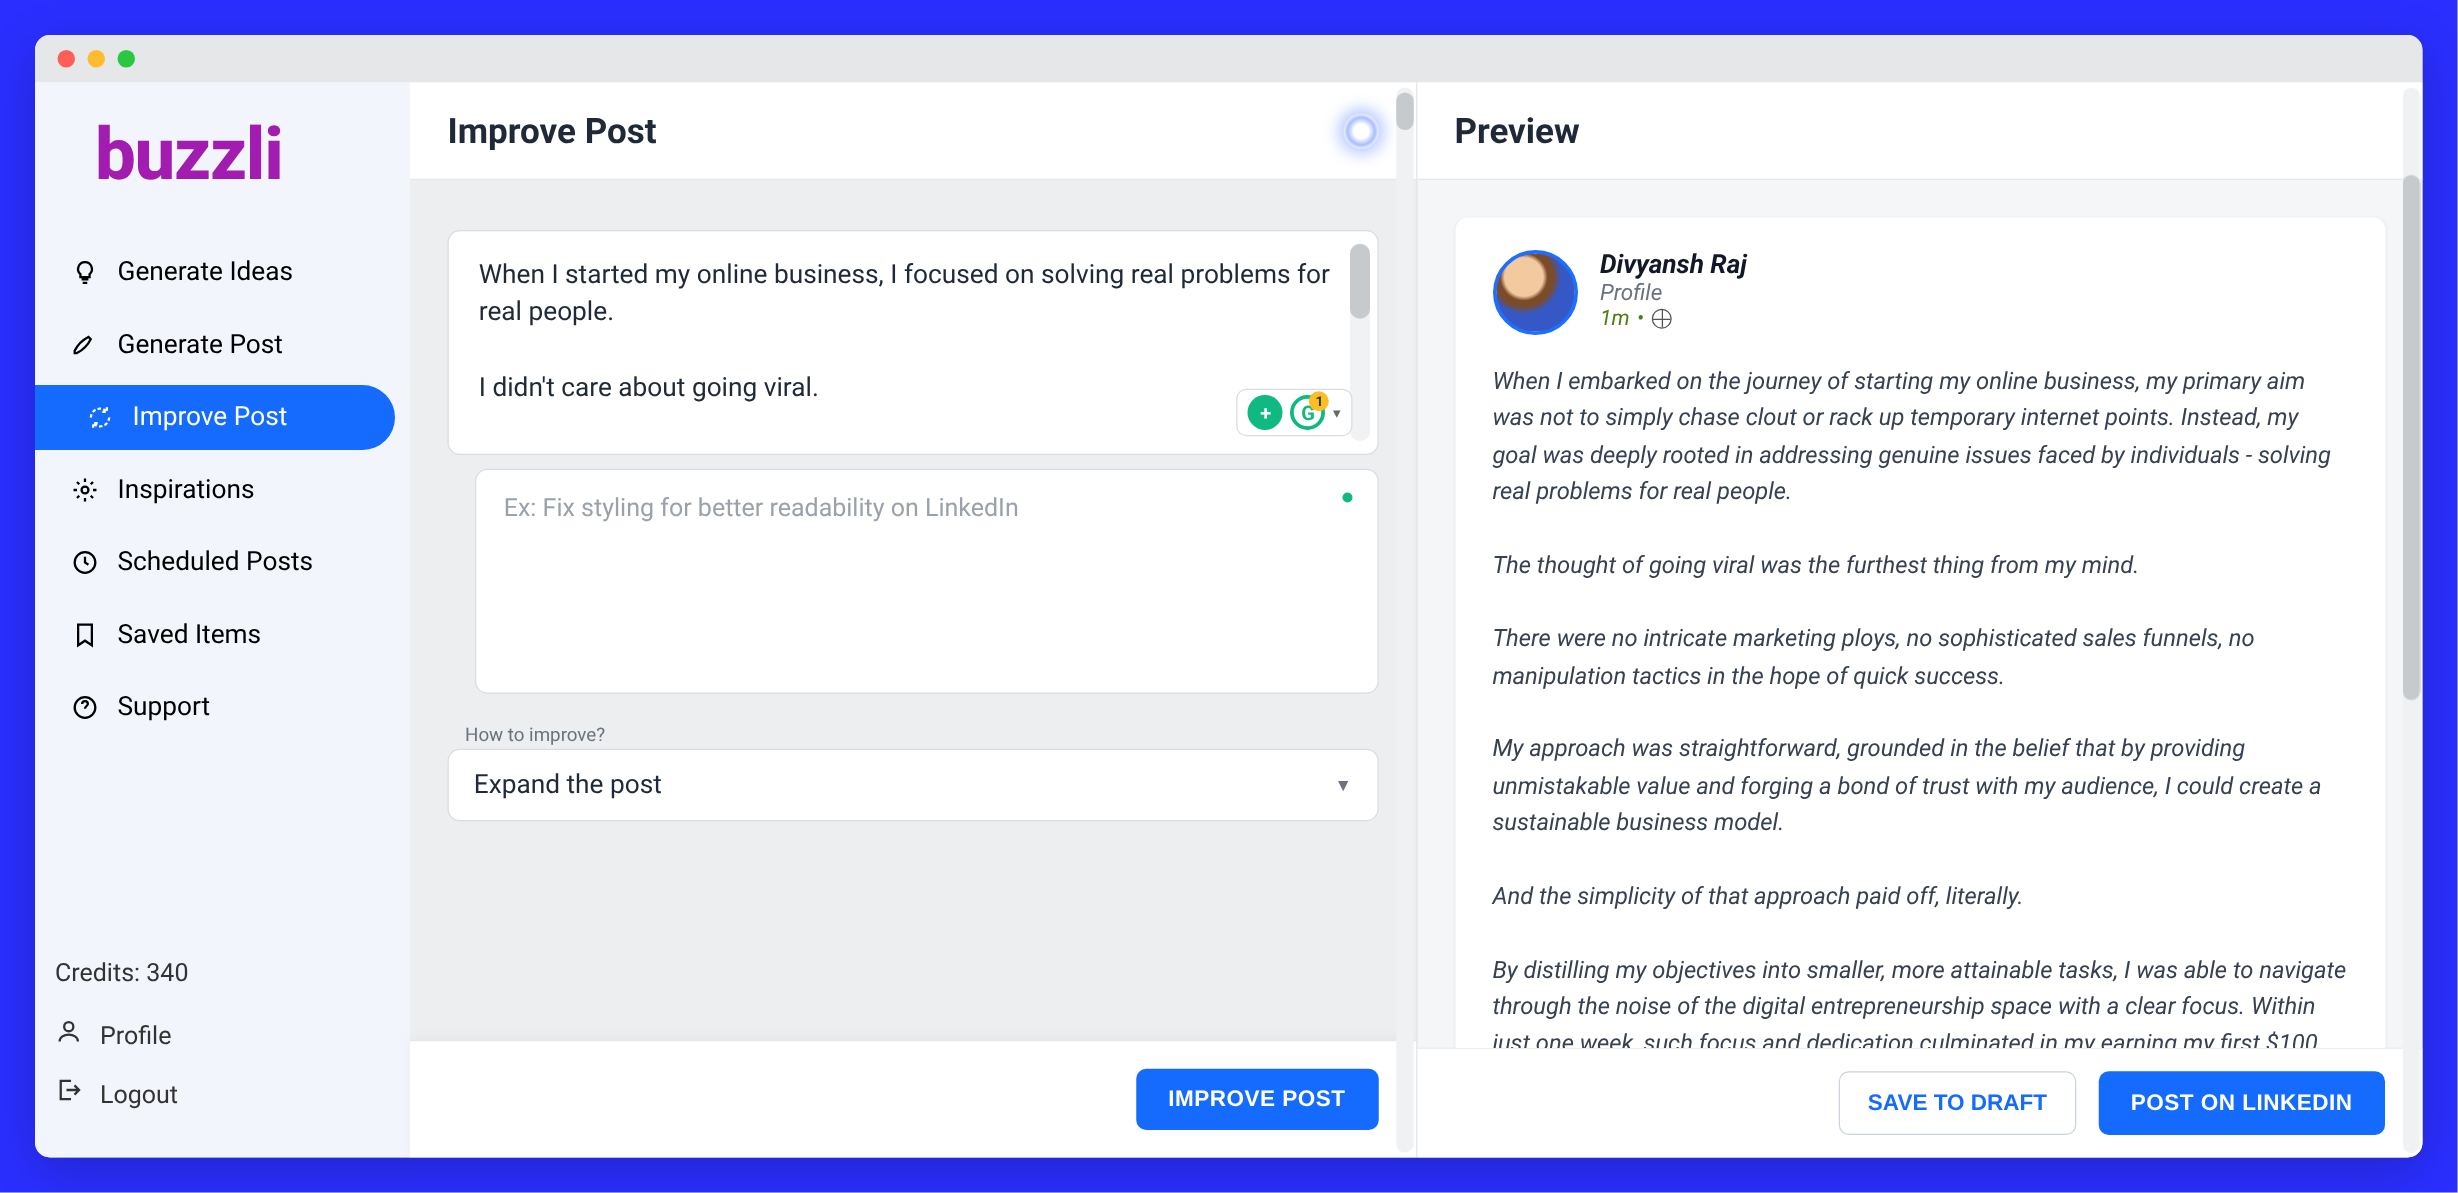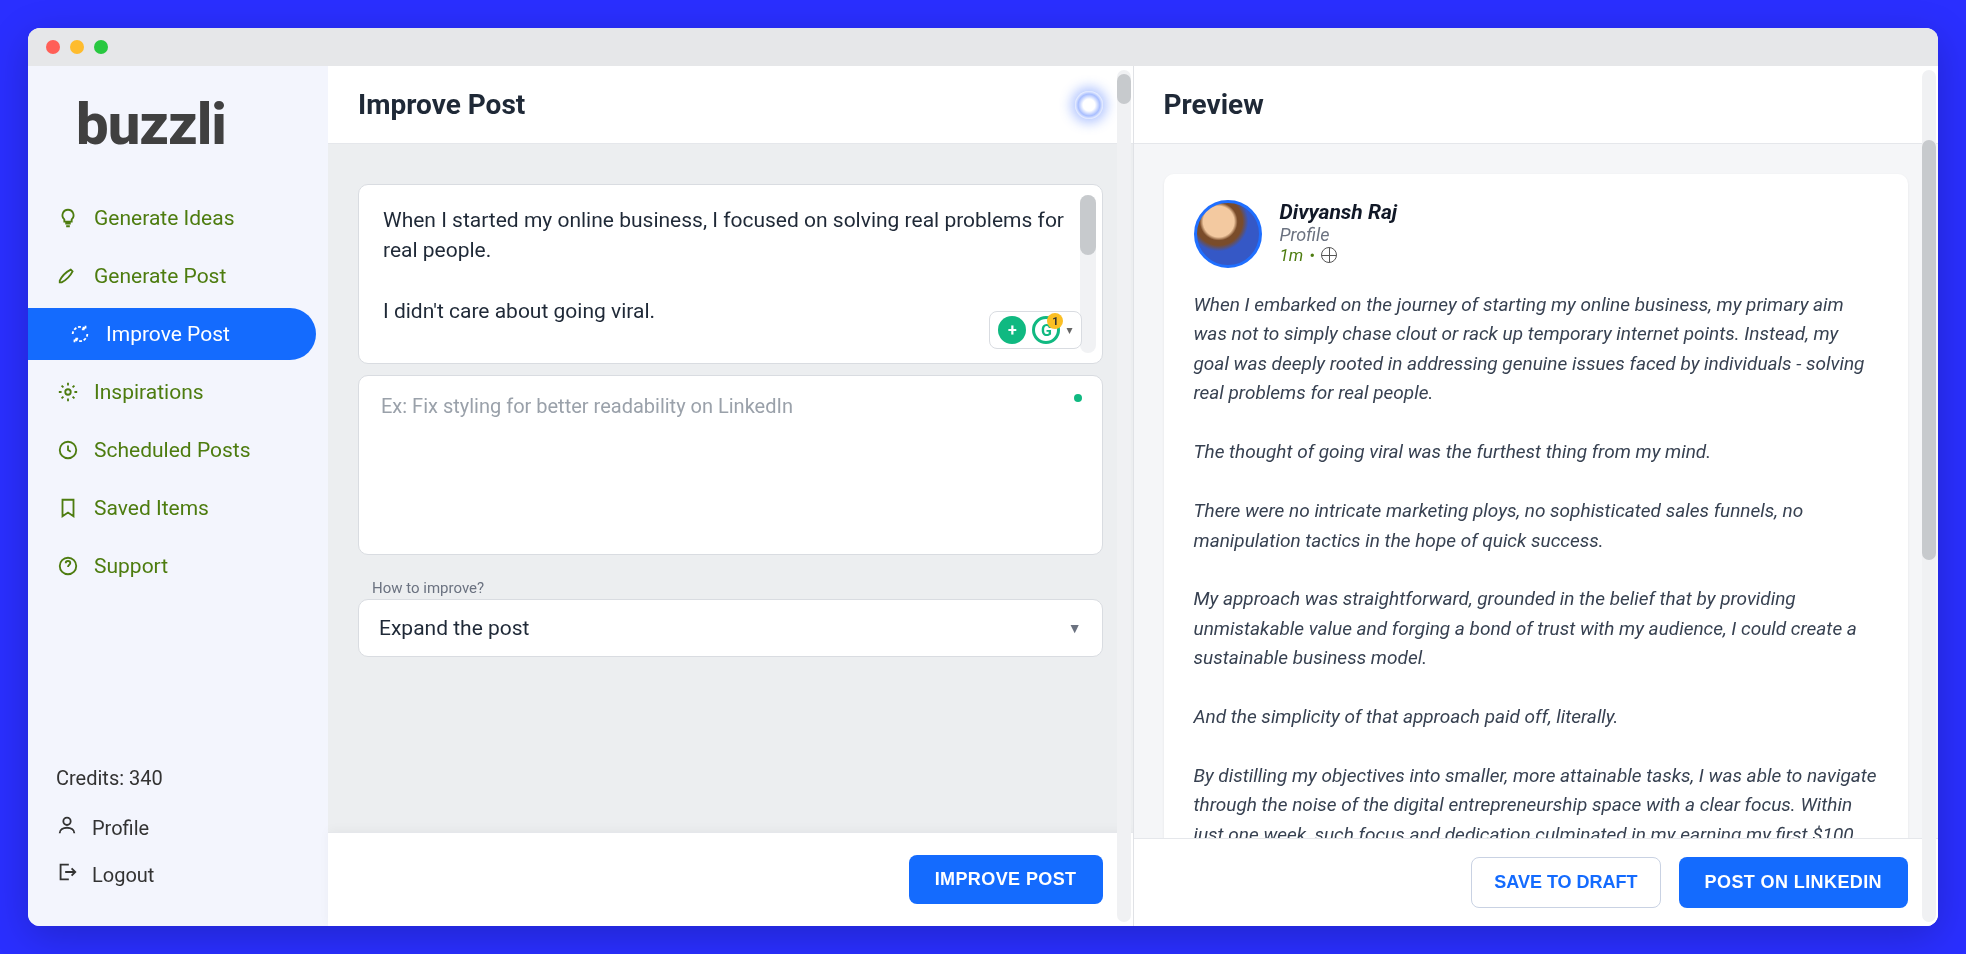--- a/index.html
+++ b/index.html
@@ -43,47 +43,47 @@
   .sidebar {
     width: 300px;
     background: #f3f5fd;
     display: flex;
     flex-direction: column;
     padding: 24px 0 28px 0;
   }
   .logo {
     font-size: 58px;
     font-weight: 800;
-    color: #404040;
+    color: #a21caf;
     padding: 0 24px 18px 48px;
     letter-spacing: -1px;
     display: flex;
     align-items: center;
   }
   .nav { padding: 10px 0; }
   .nav-item {
     display: flex;
     align-items: center;
     gap: 14px;
     padding: 14px 20px 14px 28px;
     margin: 6px 12px 6px 0;
     font-size: 21px;
-    color: #4d7c0f;
+    color: #000000;
     border-radius: 0 999px 999px 0;
     cursor: pointer;
   }
   .nav-item.active {
     background: #146bfe;
     color: #fff;
     margin-left: 0;
     padding-left: 40px;
   }
   .nav-item .icon { width: 24px; height: 24px; display:flex; align-items:center; justify-content:center; }
   .spacer { flex: 1; }
-  .sidebar-bottom { padding: 0 0 0 28px; color:#333; }
+  .sidebar-bottom { padding: 0 0 0 16px; color:#333; }
   .credits { font-size: 20px; margin-bottom: 14px; }
   .sb-link { display:flex; align-items:center; gap:14px; font-size:20px; padding:10px 0; cursor:pointer; }
 
   
   .main { flex:1; display:flex; min-width:0; }
   .left-pane, .right-pane { flex:1; display:flex; flex-direction:column; min-width:0; position:relative; }
   .left-pane { background:#eceef0; }
   .right-pane { background:#f5f6f8; border-left:1px solid #e0e2e6; }
 
   .pane-header {
@@ -116,21 +116,21 @@
   .grammarly {
     position:absolute; right:20px; bottom:14px; display:flex; align-items:center; gap:6px;
     background:#fff; border:1px solid #d9dce1; border-radius:8px; padding:4px 8px;
   }
   .g-badge { width:28px; height:28px; border-radius:50%; display:flex; align-items:center; justify-content:center; font-weight:700; font-size:16px; }
   .g-plus { background:#10b981; color:#fff; }
   .g-g { background:#fff; border:3px solid #10b981; color:#10b981; position:relative; }
   .g-count { position:absolute; top:-6px; right:-6px; background:#fbbf24; color:#333; width:16px; height:16px; border-radius:50%; font-size:11px; display:flex; align-items:center; justify-content:center;}
   .g-caret { font-size:12px; color:#666; }
 
-  .instructions-card { min-height:180px; padding:18px 22px; position:relative; }
+  .instructions-card { min-height:180px; padding:18px 22px; position:relative;margin-left:22px; }
   .placeholder { color:#9aa1aa; font-size:20px; }
   .green-dot { position:absolute; top:18px; right:20px; width:8px; height:8px; border-radius:50%; background:#10b981; }
 
   .select-wrap { margin-top:24px; }
   .select-label { font-size:15px; color:#6b7280; margin: 0 0 2px 14px; }
   .select { padding:16px 20px; font-size:21px; color:#1f2937; display:flex; justify-content:space-between; align-items:center; }
   .caret-down { color:#6b7280; font-size:14px; }
 
   .left-footer { background:#fff; padding:22px 30px; display:flex; justify-content:flex-end; border-top:1px solid #e5e7eb; box-shadow: 0 -2px 10px rgba(0,0,0,0.04);}
   .btn-primary { background:#146bfe; color:#fff; border:none; border-radius:8px; padding:14px 26px; font-size:18px; font-weight:700; letter-spacing:0.4px; cursor:pointer; }

